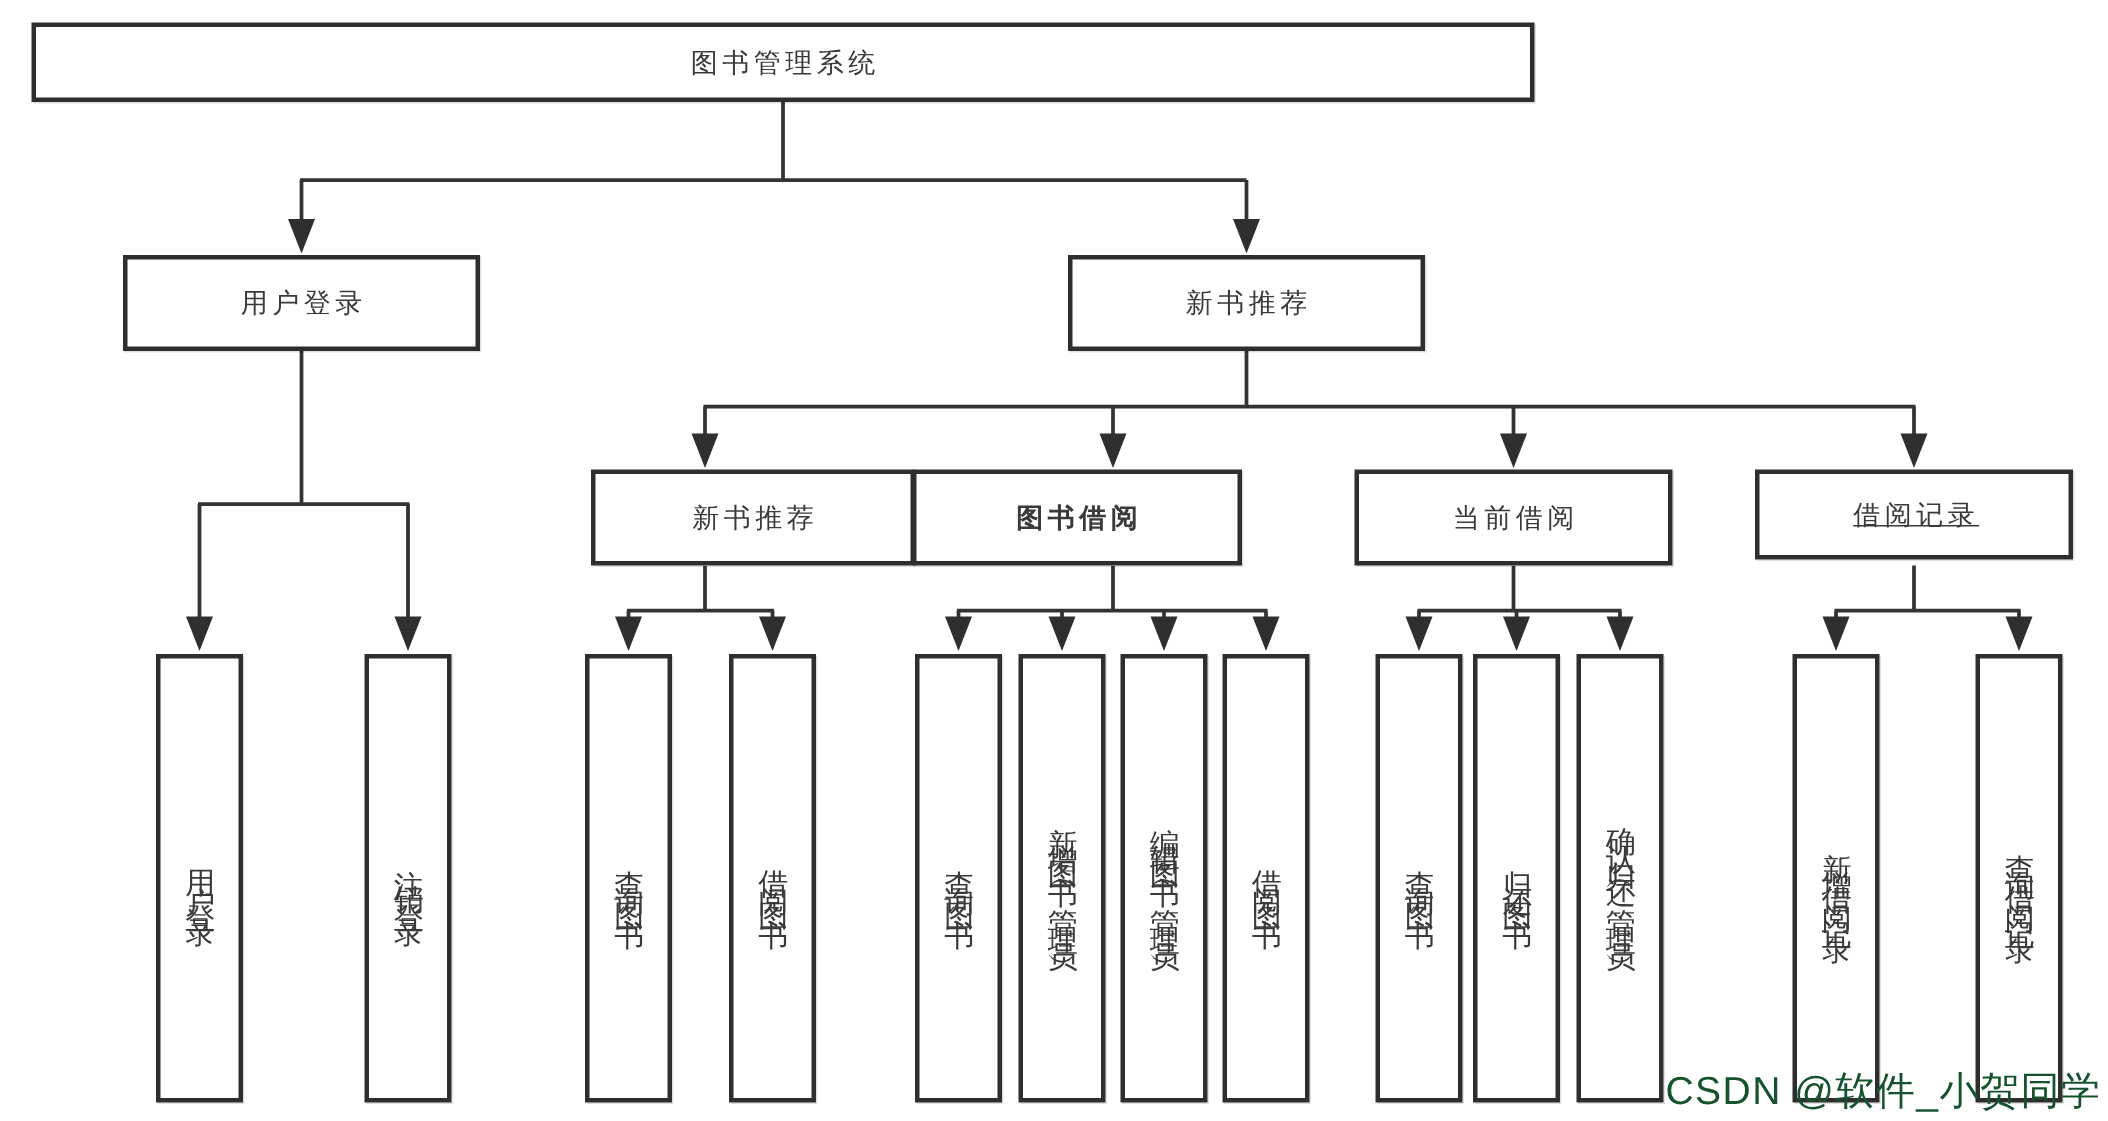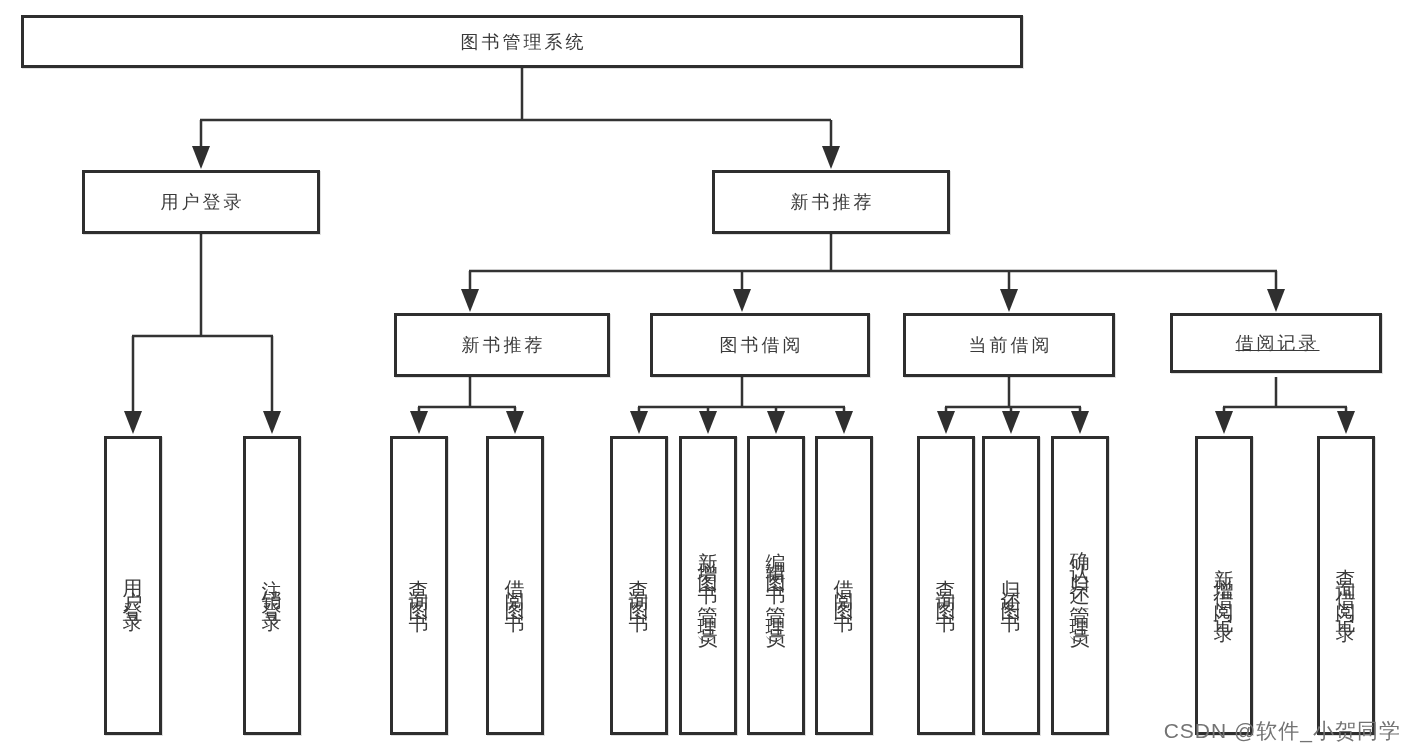--- a/index.html
+++ b/index.html
@@ -42,22 +42,22 @@
     writing-mode: vertical-rl;
     line-height: 1.1;
     font-size: 20px;
     letter-spacing: 11px;
     white-space: nowrap;
   }
   #watermark {
     position: absolute;
     right: 4px;
     bottom: 2px;
-    font-size: 21px;
-    color: #737373;
+    font-size: 26px;
+    color: #14532d;
     letter-spacing: 1px;
     z-index: 5;
     white-space: nowrap;
   }
 </style>
 </head>
 <body>
 
 <div id="stage">
 
@@ -99,21 +99,21 @@
       <polygon points="1337,411 1355,411 1346,434"></polygon>
     </g>
   </svg>
 
   <div class="node h-node" style="left:21px; top:15px; width:1002px; height:53px;">图书管理系统</div>
 
   <div class="node h-node" style="left:82px; top:170px; width:238px; height:64px;">用户登录</div>
   <div class="node h-node" style="left:712px; top:170px; width:238px; height:64px;">新书推荐</div>
 
   <div class="node h-node" style="left:362px; top:313px; width:216px; height:64px;margin-left:32px;">新书推荐</div>
-  <div class="node h-node" style="left:650px; top:313px; width:220px; height:64px;">图书借阅</div>
+  <div class="node h-node" style="left:608px; top:313px; width:220px; height:64px;font-weight:bold;">图书借阅</div>
   <div class="node h-node" style="left:903px; top:313px; width:212px; height:64px;">当前借阅</div>
   <div class="node h-node" style="left:1170px; top:313px; width:212px; height:60px;text-decoration:underline;">借阅记录</div>
 
   <div class="node v-node" style="left:104px; top:436px; width:58px; height:299px;">
     <span>用户登录</span>
   </div>
   <div class="node v-node" style="left:243px; top:436px; width:58px; height:299px;">
     <span>注销登录</span>
   </div>
 

